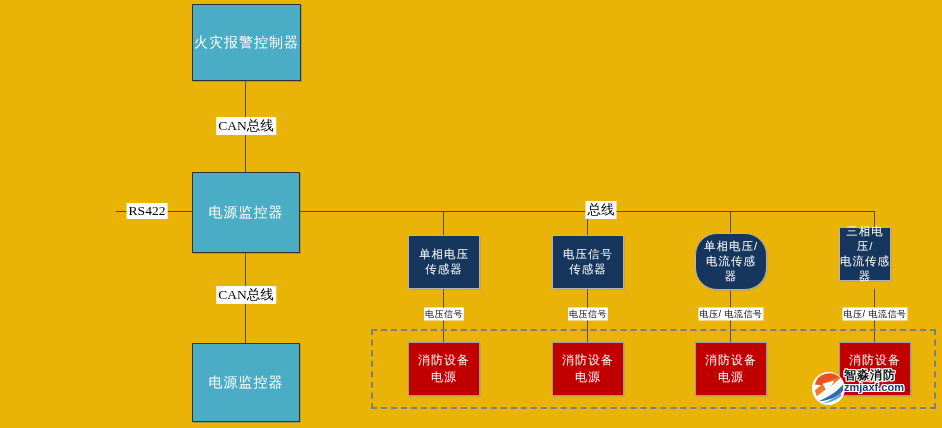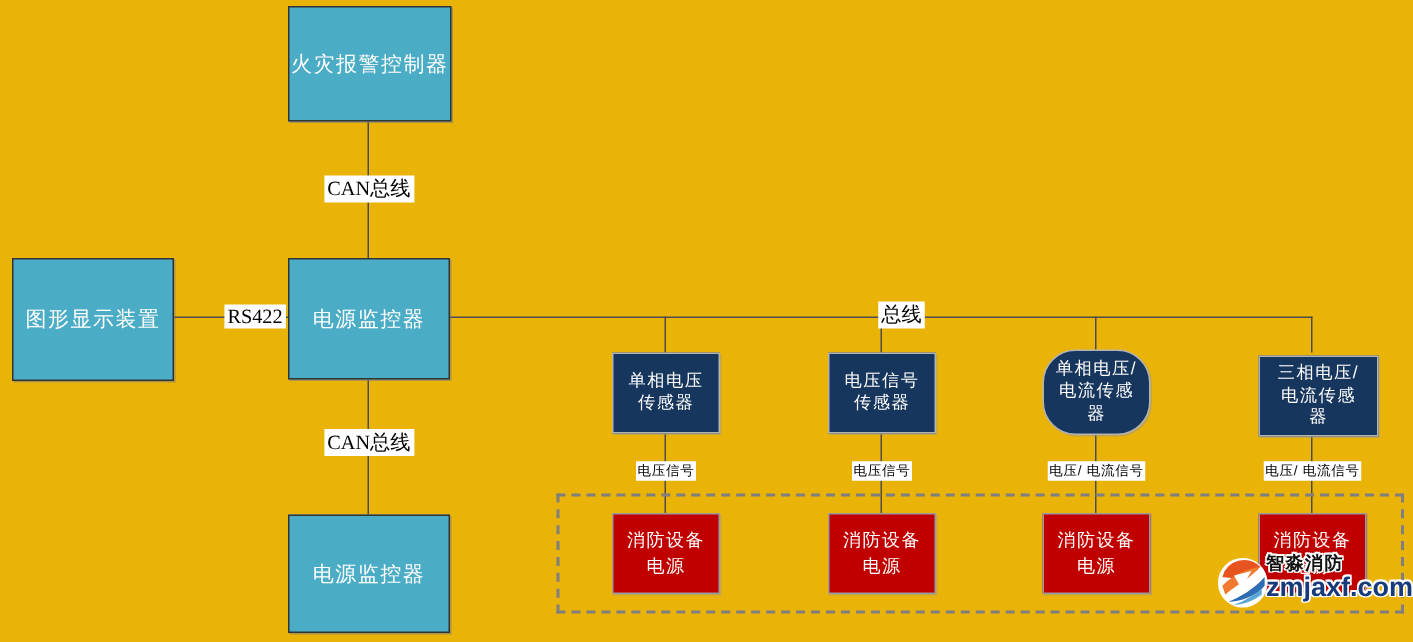--- a/index.html
+++ b/index.html
@@ -105,21 +105,21 @@
     font-size: 12px;
     font-weight: bold;
     color: #111111;
     letter-spacing: 1px;
     line-height: 1.0;
     text-shadow: -1px -1px 0 #fff, 1px -1px 0 #fff, -1px 1px 0 #fff,
                  1px 1px 0 #fff, 0 1px 0 #fff, 1px 0 0 #fff,
                  0 -1px 0 #fff, -1px 0 0 #fff;
   }
   .wm-url {
-    font-size: 18px;
+    font-size: 11px;
     font-weight: bold;
     color: #173a7a;
     line-height: 1.15;
     text-shadow: -1px -1px 0 #fff, 1px -1px 0 #fff, -1px 1px 0 #fff,
                  1px 1px 0 #fff, 0 1px 0 #fff, 1px 0 0 #fff,
                  0 -1px 0 #fff, -1px 0 0 #fff;
   }
 </style>
 </head>
 <body>
@@ -140,23 +140,20 @@
   <div class="line v" style="left:587px; top:289px; height:53px;"></div>
   <div class="line v" style="left:730px; top:289px; height:53px;"></div>
   <div class="line v" style="left:874px; top:289px; height:53px;"></div>
 
   <div class="dashed-frame"></div>
 
   <div class="box teal" style="left:192px; top:4px;   width:109px; height:77px;">
     <span>火灾报警控制器</span>
   </div>
 
-  <div class="box teal" style="left:8px;   top:172px; width:108px; height:82px;">
-    <span>图形显示装置</span>
-  </div>
 
   <div class="box teal" style="left:192px; top:172px; width:108px; height:81px;">
     <span>电源监控器</span>
   </div>
 
   <div class="box teal" style="left:192px; top:343px; width:108px; height:79px;">
     <span>电源监控器</span>
   </div>
 
   <div class="box navy" style="left:408px; top:235px; width:72px; height:54px;font-family:Liberation Serif, serif;">
@@ -165,21 +162,21 @@
   </div>
   <div class="box navy" style="left:552px; top:235px; width:72px; height:54px;">
     <span>电压信号</span>
     <span>传感器</span>
   </div>
   <div class="box navy" style="left:695px; top:233px; width:72px; height:57px;border-radius:22px;">
     <span>单相电压/</span>
     <span>电流传感</span>
     <span>器</span>
   </div>
-  <div class="box navy" style="left:839px; top:237px; width:80px; height:54px;justify-content:center;">
+  <div class="box navy" style="left:839px; top:227px; width:52px; height:54px;justify-content:center;">
     <span>三相电压/</span>
     <span>电流传感</span>
     <span>器</span>
   </div>
 
   <div class="box red" style="left:408px; top:342px; width:72px; height:54px;">
     <span>消防设备</span>
     <span>电源</span>
   </div>
   <div class="box red" style="left:552px; top:342px; width:72px; height:54px;">
@@ -189,21 +186,21 @@
   <div class="box red" style="left:695px; top:342px; width:72px; height:54px;">
     <span>消防设备</span>
     <span>电源</span>
   </div>
   <div class="box red" style="left:839px; top:342px; width:72px; height:54px;">
     <span>消防设备</span>
     <span>电源</span>
   </div>
 
   <div class="edge-label" style="left:246px; top:126px;">CAN总线</div>
-  <div class="edge-label" style="left:170px; top:211px;">RS422</div>
+  <div class="edge-label" style="left:147px; top:211px;">RS422</div>
   <div class="edge-label" style="left:246px; top:295px;">CAN总线</div>
   <div class="edge-label" style="left:601px; top:210px;font-family:Liberation Serif, serif;">总线</div>
 
   <div class="signal-label" style="left:444px; top:314px;">电压信号</div>
   <div class="signal-label" style="left:588px; top:314px;">电压信号</div>
   <div class="signal-label" style="left:731px; top:314px;">电压/ 电流信号</div>
   <div class="signal-label" style="left:875px; top:314px;">电压/ 电流信号</div>
 
   <div class="watermark">
     <svg class="wm-logo" viewBox="0 0 36 36">

